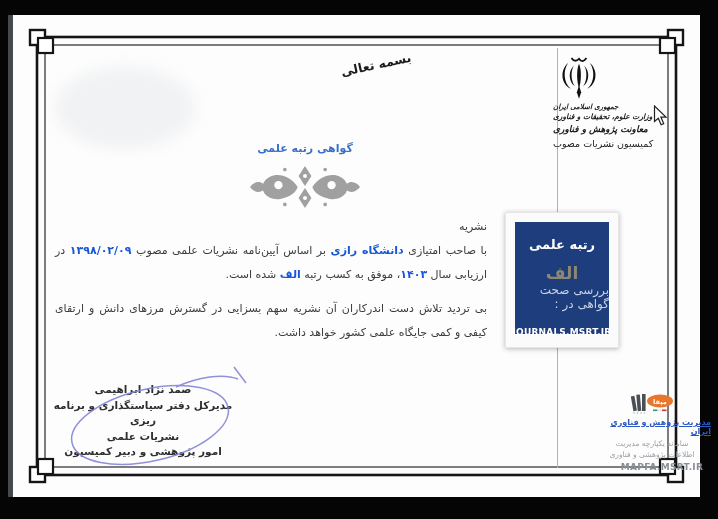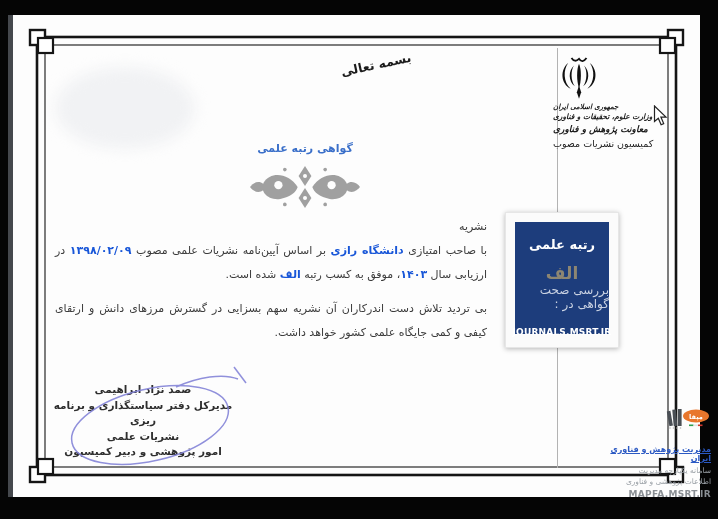--- a/index.html
+++ b/index.html
@@ -34,24 +34,24 @@
   .divider{position:absolute;left:544px;top:33px;width:1px;height:420px;background:#b3b3b3;z-index:1;}
   .rank-card{position:absolute;left:492px;top:197px;width:112px;height:134px;background:#fbfbfb;
     border:1px solid #e6e6e6;box-shadow:0 1px 5px rgba(0,0,0,.28);z-index:2;}
   .rank-box{position:absolute;left:9px;right:9px;top:9px;bottom:13px;background:var(--navy,#1d3d7c);
     display:flex;flex-direction:column;align-items:center;direction:rtl;}
   .rank-label{margin-top:15px;font-size:13px;font-weight:bold;color:#ffffff;}
   .rank-value{margin-top:11px;font-size:17px;font-weight:bold;color:var(--gold,#8d8672);}
   .rank-spacer{flex:1;}
   .verify-label{font-size:12px;color:#c9d2e2;margin-bottom:16px;}
   .verify-url{font-size:9px;font-weight:bold;color:#ffffff;margin-bottom:11px;letter-spacing:.2px;}
-  .footer-block{position:absolute;left:580px;top:392px;width:118px;display:flex;
-    flex-direction:column;align-items:flex-start;z-index:2;direction:rtl;}
+  .footer-block{position:absolute;left:580px;top:377px;width:118px;display:flex;
+    flex-direction:column;align-items:center;z-index:2;direction:rtl;}
   .mapfa-link{font-size:8px;font-weight:bold;color:var(--link,#2b59c3);
-    text-decoration:underline;margin-top:14px;cursor:pointer;}
+    text-decoration:underline;margin-top:2px;cursor:pointer;}
   .mapfa-line{font-size:7.5px;color:#9aa0a6;margin-top:2.5px;}
   .mapfa-url{font-size:9px;color:#8a8f94;font-weight:bold;margin-top:3px;letter-spacing:.3px;padding-left:20px;}
   .cursor{position:absolute;left:640px;top:90px;z-index:5;}
 </style>
 </head>
 <body>
 
 <div class="stage">
   <div class="page-edge"></div>
 

